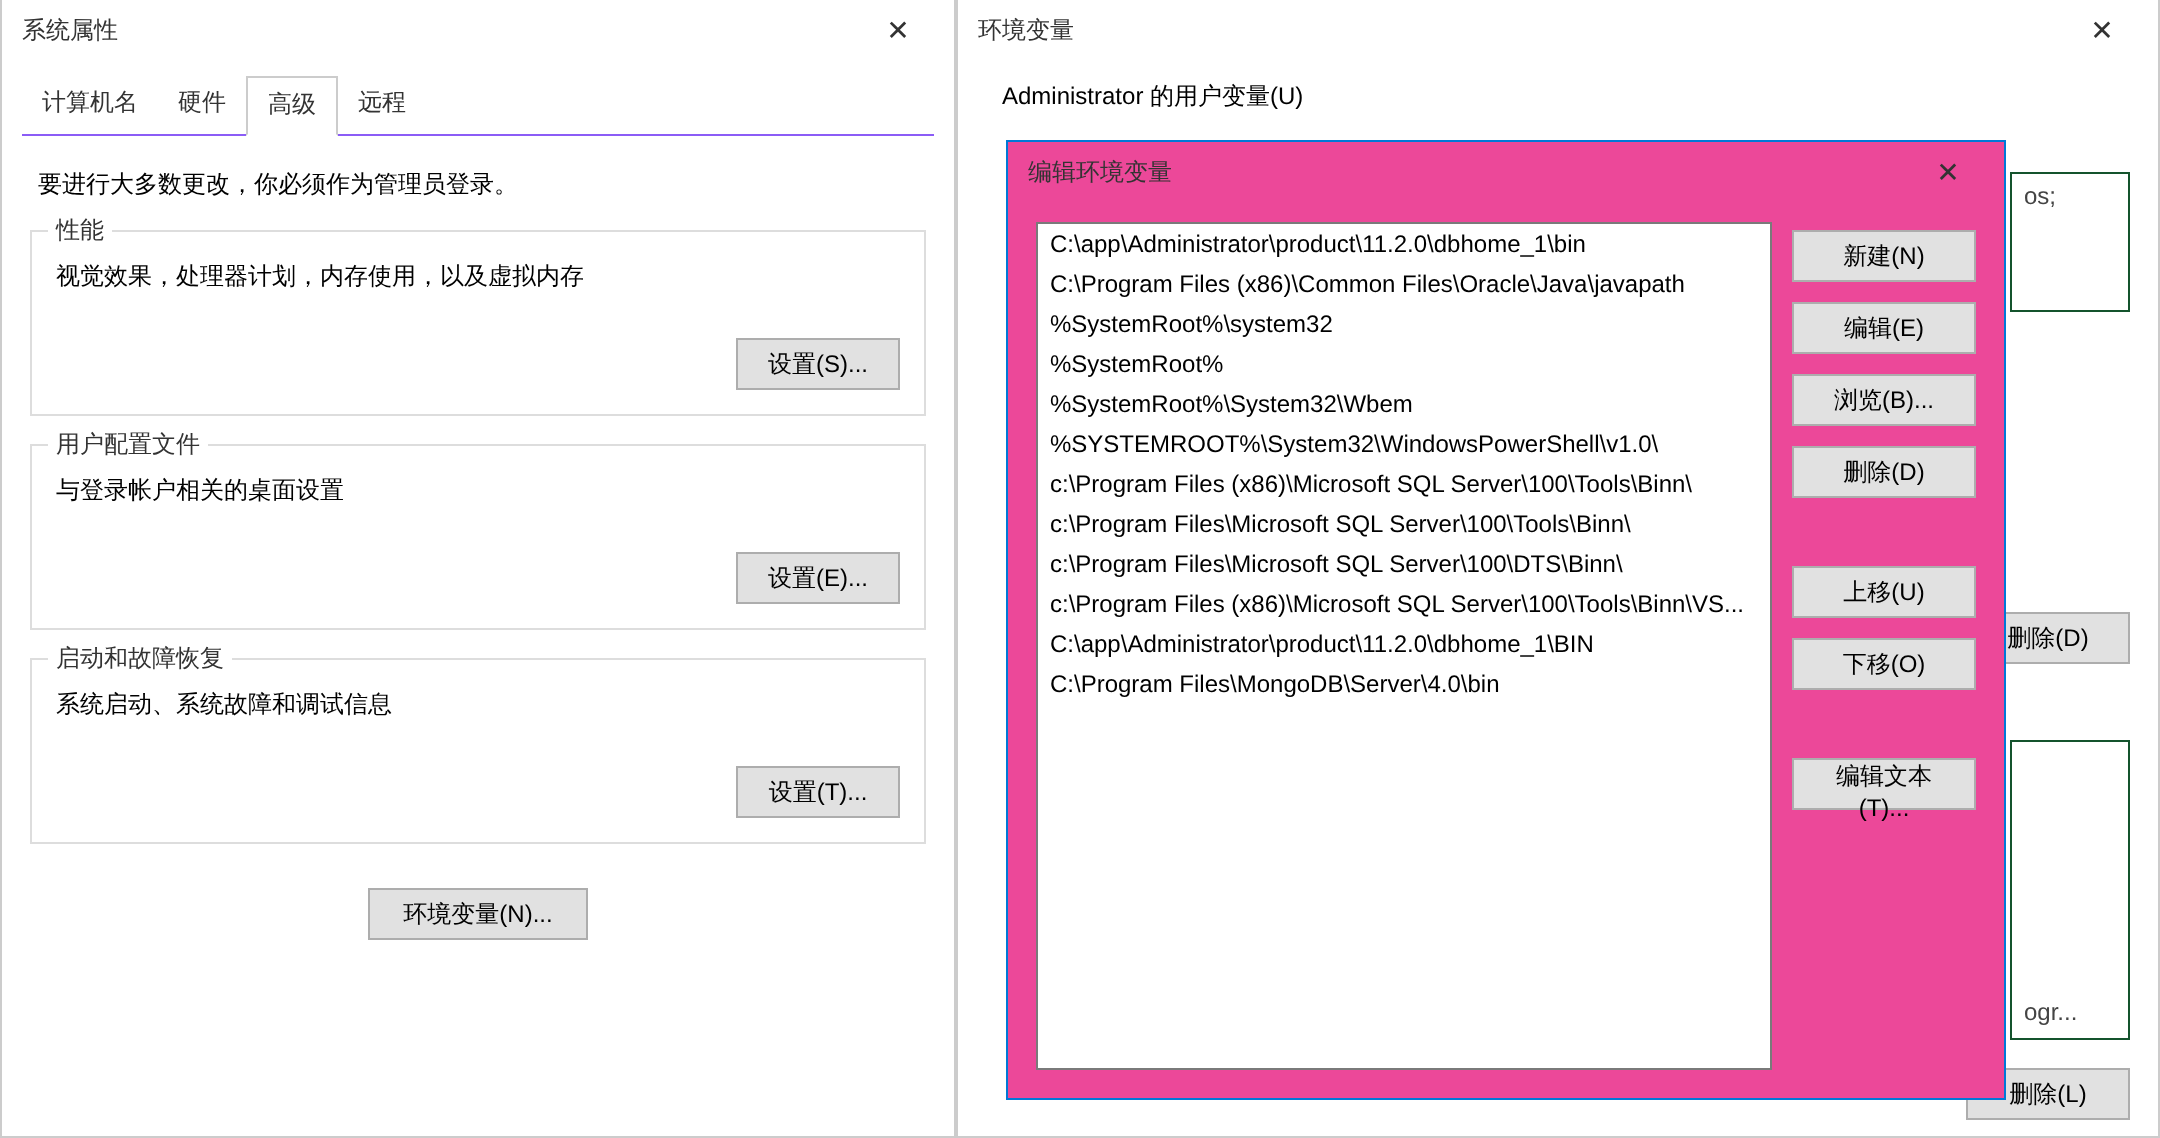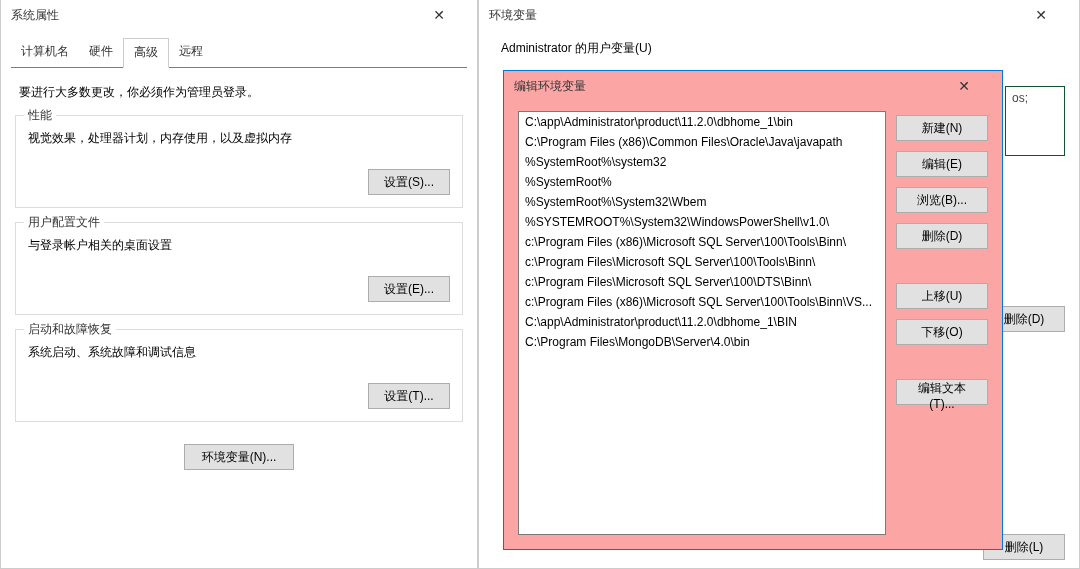--- a/index.html
+++ b/index.html
@@ -16,21 +16,21 @@
   .window {
     position: absolute;
     background: #fff;
     border: 1px solid #ccc;
   }
   .titlebar {
     height: 30px;
     display: flex;
     align-items: center;
     justify-content: space-between;
-    padding: 0 18px 0 10px;
+    padding: 0 8px 0 10px;
     font-size: 12px;
     color: #333;
     gap: 28px;
   }
   .close-x {
     width: 40px;
     height: 28px;
     display: flex;
     align-items: center;
     justify-content: center;
@@ -147,21 +147,21 @@
     width:76px;
   }
 
   
   .editenv {
     left: 503px;
     top: 70px;
     width: 500px;
     height: 480px;
     border: 1px solid #0078d7;
-    background: #fca5a5;
+    background: #ec4899;
   }
   .editenv .titlebar { height: 30px; }
   .editenv-body {
     padding: 10px 14px 14px 14px;
     display: flex;
     gap: 10px;
     height: calc(100% - 30px);
   }
   .pathlist {
     flex: 1;
@@ -255,20 +255,23 @@
   <div class="titlebar">
     <span>环境变量</span>
     <div class="close-x">✕</div>
   </div>
   <div class="envbody">
     <div class="envgroup-label">Administrator 的用户变量(U)</div>
     <div class="bg-list">
       <div>os;</div>
     </div>
     <button class="winbtn bg-btn" style="top:276px;">删除(D)</button>
+    <div class="bg-list" style="top:340px; height:150px;">
+      <div style="position:absolute; bottom:6px; left:6px;">ogr...</div>
+    </div>
     <button class="winbtn bg-btn" style="bottom:8px;">删除(L)</button>
   </div>
 </div>
 
 <div class="window editenv">
   <div class="titlebar">
     <span>编辑环境变量</span>
     <div class="close-x">✕</div>
   </div>
   <div class="editenv-body">

